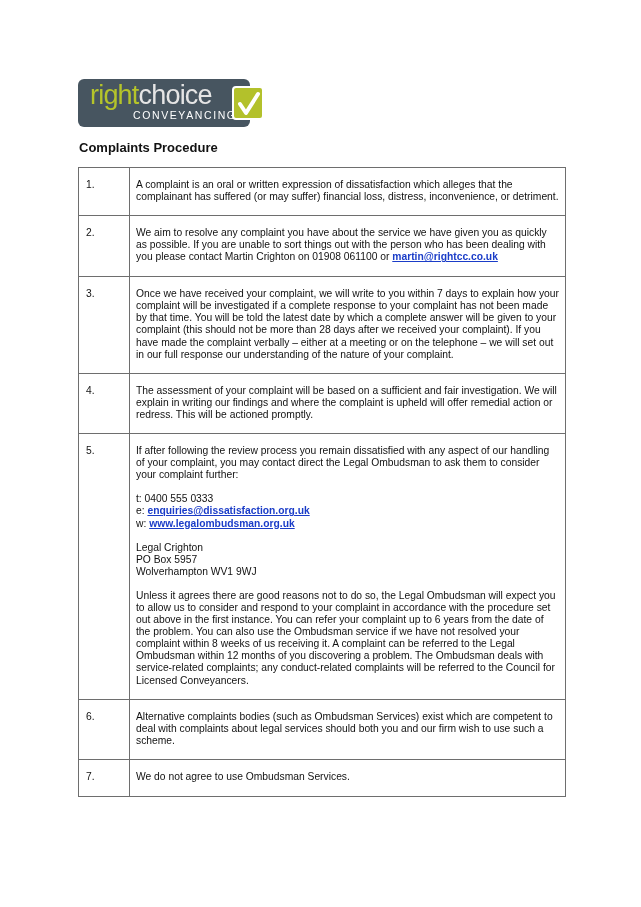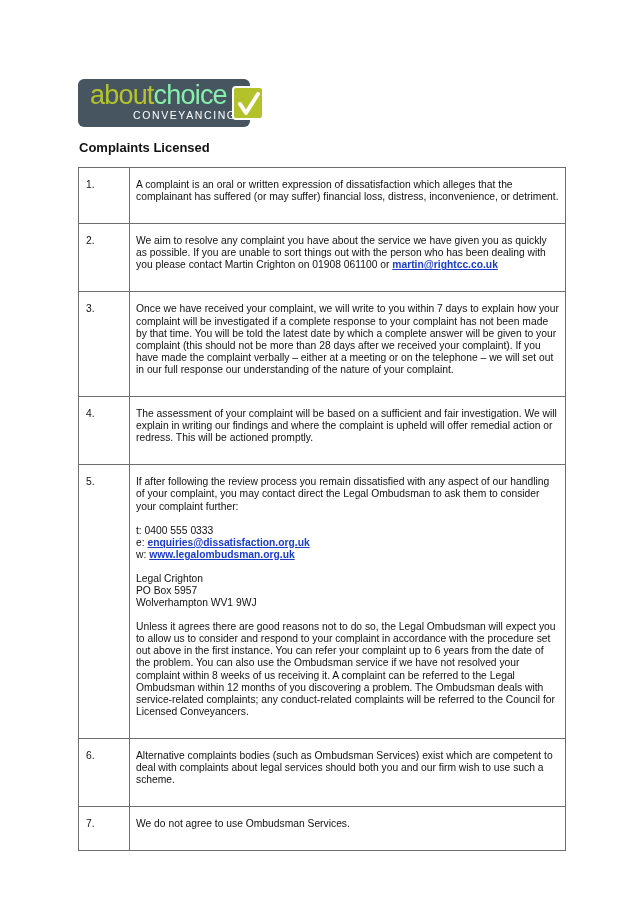--- a/index.html
+++ b/index.html
@@ -4,54 +4,54 @@
   <style>
     html, body { margin: 0; padding: 0; background: #ffffff; }
     body { width: 641px; height: 907px; position: relative; overflow: hidden;
            font-family: "Liberation Sans", sans-serif; color: #111; }
     .logo { position: absolute; left: 78px; top: 79px; width: 186px; height: 48px; }
     .logo-box { position: absolute; left: 0; top: 0; width: 172px; height: 48px;
                 background: #475560; border-radius: 6px; }
     .logo-word { position: absolute; left: 12px; top: 1px; font-size: 27px;
                  letter-spacing: -0.8px; line-height: 30px; }
     .logo-word .right { color: #b5c42a; }
-    .logo-word .choice { color: #86efac; }
+    .logo-word .choice { color: #e5e5e5; }
     .logo-sub { position: absolute; left: 55px; top: 30px; font-size: 10.5px;
                 color: #ffffff; letter-spacing: 1.6px; line-height: 12px; }
     .logo-check { position: absolute; left: 154px; top: 7px; width: 32px; height: 34px;
                   background: #b3c12b; border: 2px solid #ffffff; border-radius: 4px;
                   box-sizing: border-box; }
     .logo-check svg { position: absolute; left: 3px; top: 3px; }
     .page-title { position: absolute; left: 79px; top: 140px; font-size: 13px;
                   font-weight: bold; margin: 0; }
     table.proc { position: absolute; left: 78px; top: 167px; width: 488px;
                  border-collapse: collapse; font-size: 10.3px; line-height: 12.1px; }
     table.proc td { border: 1px solid #6e6e6e; vertical-align: top; }
     td.num { width: 38px; padding: 11px 5px 0 7px; }
-    td.body { padding: 11px 6px 20px 6px; }
+    td.body { padding: 11px 6px 12px 6px; }
     .para { margin: 0; }
     .gap { height: 12px; }
     a.lnk { color: #1a3cc8; text-decoration: underline; font-weight: bold; }
   </style>
 </head>
 <body>
 
 <div class="logo">
   <div class="logo-box">
-    <div class="logo-word"><span class="right">about</span><span class="choice">choice</span></div>
+    <div class="logo-word"><span class="right">right</span><span class="choice">choice</span></div>
     <div class="logo-sub">CONVEYANCING</div>
   </div>
   <div class="logo-check">
     <svg width="24" height="26" viewBox="0 0 24 26">
         <path d="M3 13 L9 22 L21 3" fill="none" stroke="#ffffff" stroke-width="4" stroke-linecap="round" stroke-linejoin="round"></path>
       </svg>
   </div>
 </div>
 
-<h1 class="page-title">Complaints Licensed</h1>
+<h1 class="page-title">Complaints Procedure</h1>
 
 <table class="proc">
   <tbody>
       <tr style="height:48px">
     <td class="num">1.</td>
     <td class="body">
           <p class="para">A complaint is an oral or written expression of dissatisfaction which alleges that the complainant has suffered (or may suffer) financial loss, distress, inconvenience, or detriment.</p>
         </td>
   </tr>
   <tr style="height:61px">

